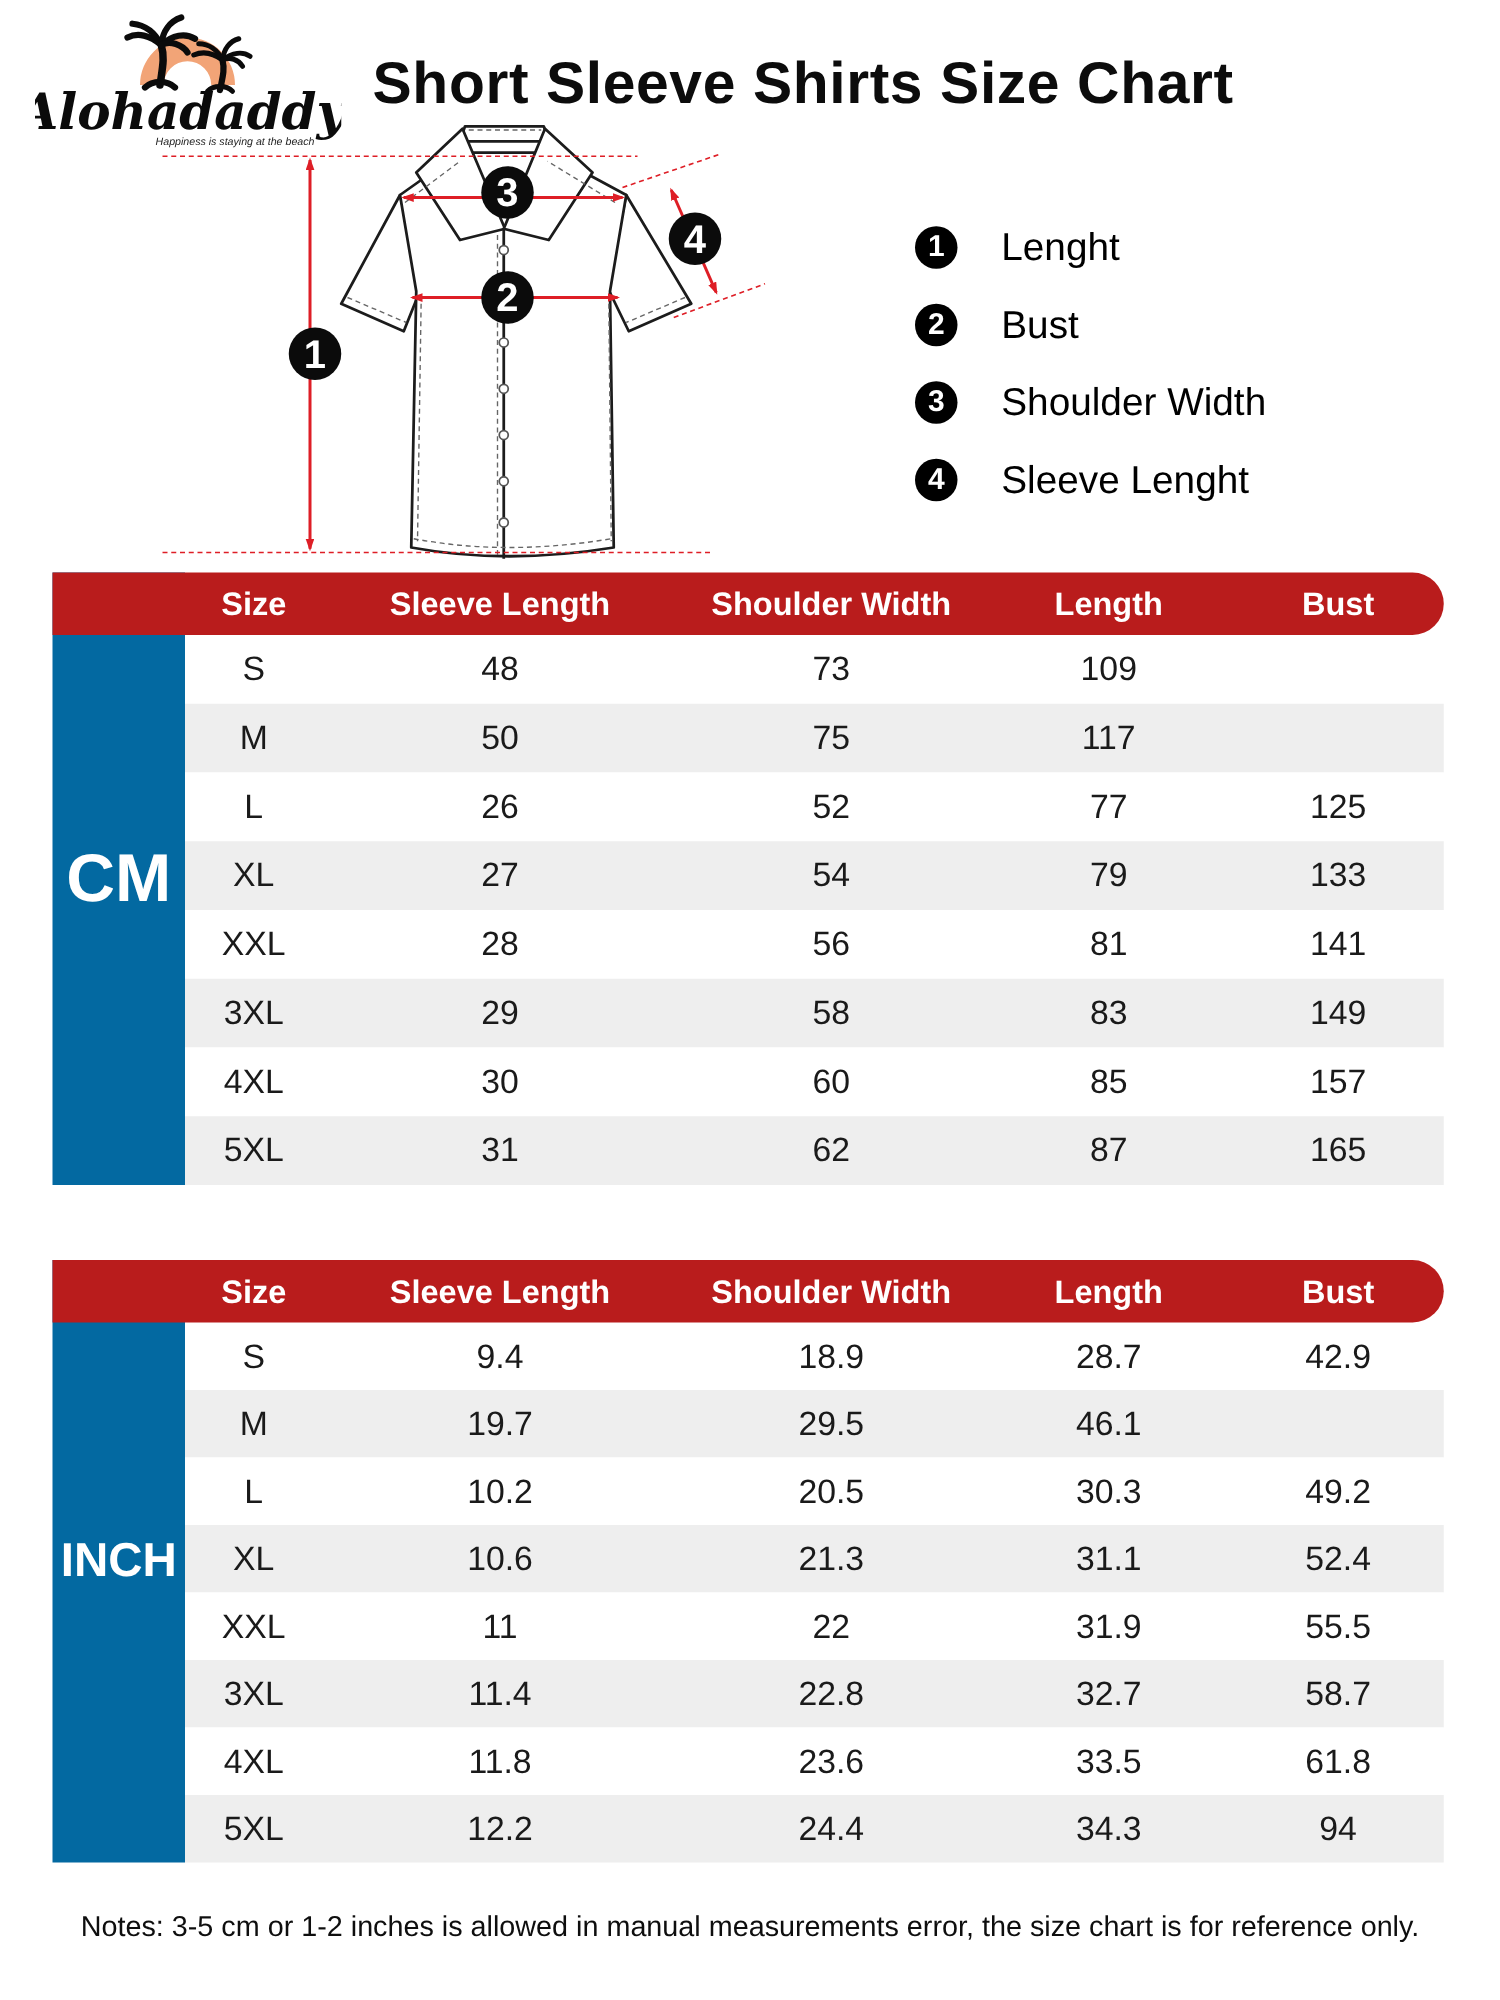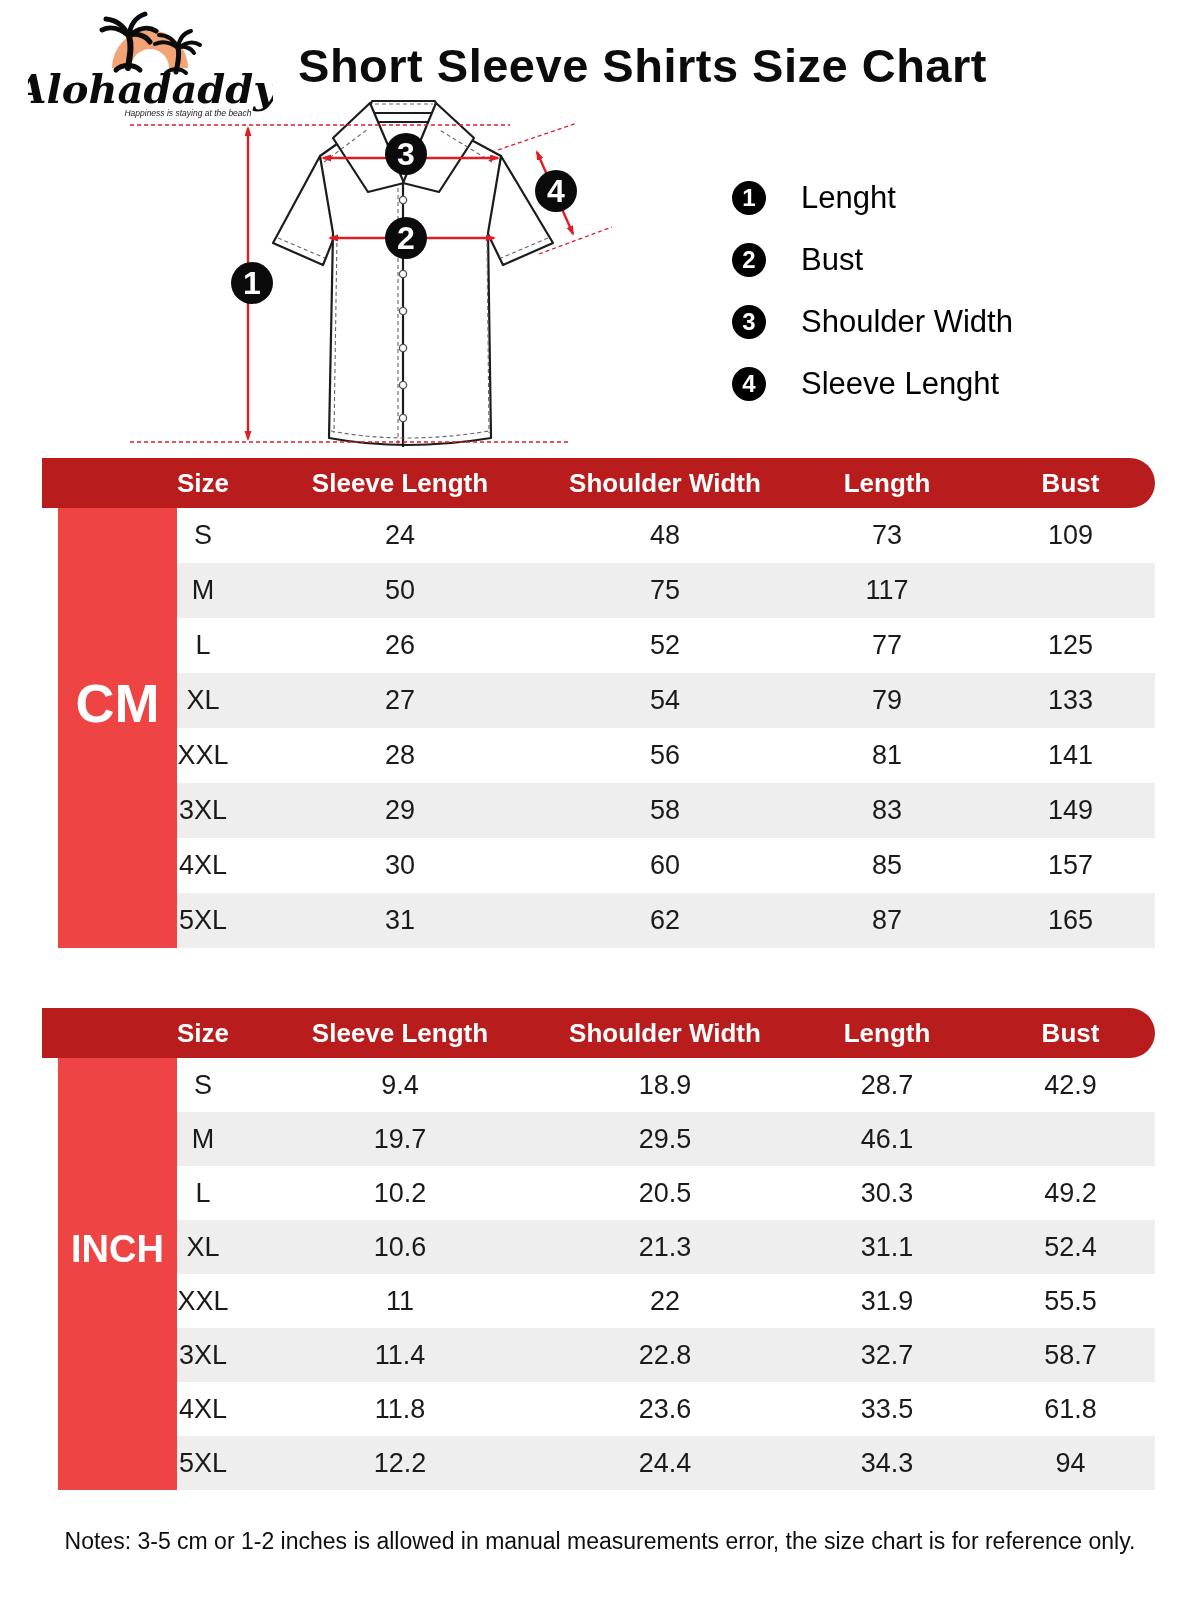--- a/index.html
+++ b/index.html
@@ -31,22 +31,22 @@
     display:flex; align-items:center; justify-content:center; flex:0 0 34px;
   }
   .legend-label { margin-left:35px; font-size:31px; color:#000; }
 
   
   .size-table { position:absolute; left:42px; width:1113px; }
   .size-table.cm   { top:458px;  height:490px; }
   .size-table.inch { top:1008px; height:482px; }
 
   .t-sidebar {
-    position:absolute; left:0; top:0; bottom:0; width:119px; background:#ef4444;
-    display:flex; align-items:center; justify-content:center;margin-left:16px;
+    position:absolute; left:0; top:0; bottom:0; width:106px; background:#0369a1;
+    display:flex; align-items:center; justify-content:center;
   }
   .t-sidebar span { color:#fff; font-weight:bold; }
   .size-table.cm   .t-sidebar span { font-size:54px; }
   .size-table.inch .t-sidebar span { font-size:38px; }
 
   .t-header {
     position:relative; height:50px; background:#b91c1c;
     border-radius:0 25px 25px 0;
     display:grid; grid-template-columns:106px 110px 284px 246px 198px 169px;
     align-items:center;
@@ -199,21 +199,20 @@
         <div></div>
         <div class="t-hcell">Size</div>
         <div class="t-hcell">Sleeve Length</div>
         <div class="t-hcell">Shoulder Width</div>
         <div class="t-hcell">Length</div>
         <div class="t-hcell">Bust</div>
       </div>
     <div class="t-body">
         <div class="t-row">
           <div class="t-cell">S</div>
-          <div class="t-cell">24</div>
           <div class="t-cell">48</div>
           <div class="t-cell">73</div>
           <div class="t-cell">109</div>
         </div>
         <div class="t-row alt">
           <div class="t-cell">M</div>
           <div class="t-cell">50</div>
           <div class="t-cell">75</div>
           <div class="t-cell">117</div>
         </div>

